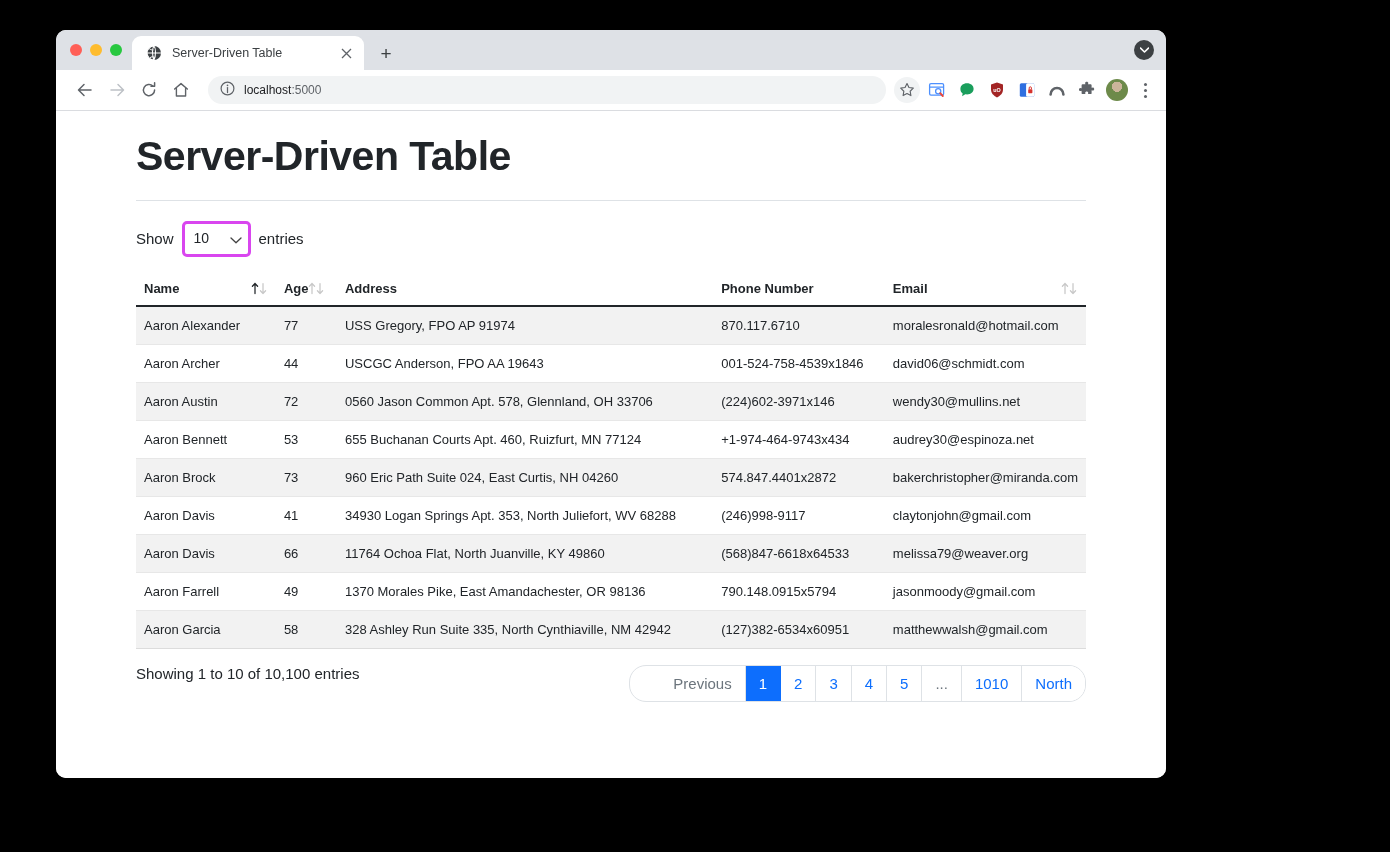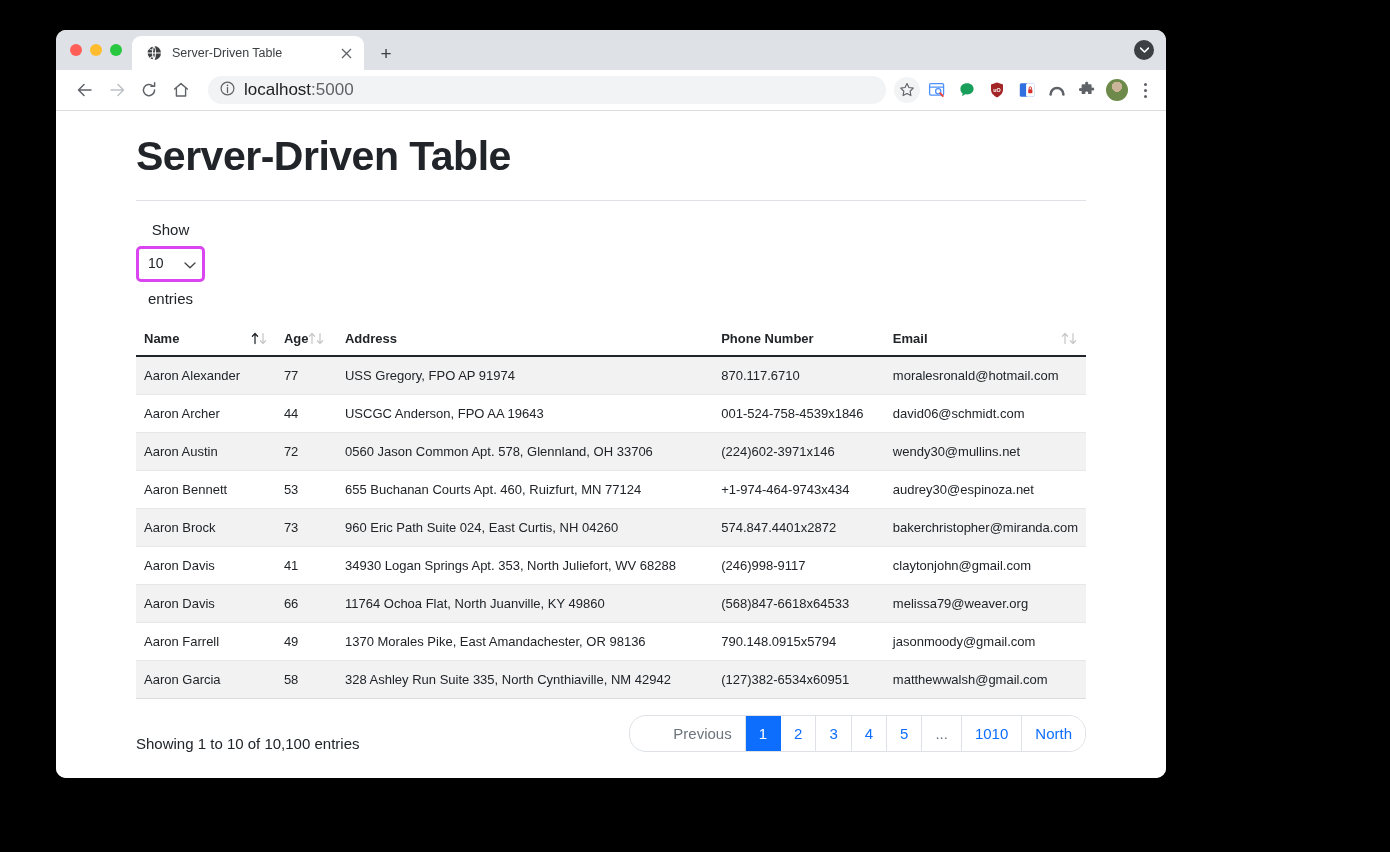--- a/index.html
+++ b/index.html
@@ -115,21 +115,21 @@
     margin-left: 10px;
     margin-right: 6px;
     background: #f1f3f4;
     border-radius: 14px;
     display: flex;
     align-items: center;
     padding: 0 12px;
     gap: 9px;
   }
   .omnibox-url {
-    font-size: 17px;
+    font-size: 12px;
     color: #202124;
     white-space: nowrap;
   }
   .omnibox-url .muted { color: #5f6368; }
 
   .tb-icons { display: flex; align-items: center; gap: 4px; flex: 0 0 auto; }
   .tb-icon {
     width: 26px; height: 26px;
     display: flex; align-items: center; justify-content: center;
     flex: 0 0 auto;
@@ -176,21 +176,20 @@
     align-items: center;
     justify-content: space-between;
     margin-top: 20px;
   }
   .length-control {
     display: flex;
     align-items: center;
     gap: 8px;
     font-size: 15px;
     color: #212529;
-    flex-direction: column;
   }
   .select-wrap {
     position: relative;
     display: inline-block;
   }
   select.page-length {
     appearance: none;
     -webkit-appearance: none;
     font-family: "Liberation Sans", sans-serif;
     font-size: 14px;
@@ -264,21 +263,21 @@
     align-items: center;
     justify-content: space-between;
     gap: 6px;
   }
   .th-inner.tight { justify-content: flex-start; gap: 0; }
   .sort-icon { display: inline-block; flex: 0 0 auto; line-height: 0; }
 
   
   .footer-row {
     display: flex;
-    align-items: flex-end;
+    align-items: flex-start;
     justify-content: space-between;
     margin-top: 16px;
   }
   .info-text {
     font-size: 15px;
     color: #212529;
   }
   .pagination {
     display: flex;
     align-items: stretch;

